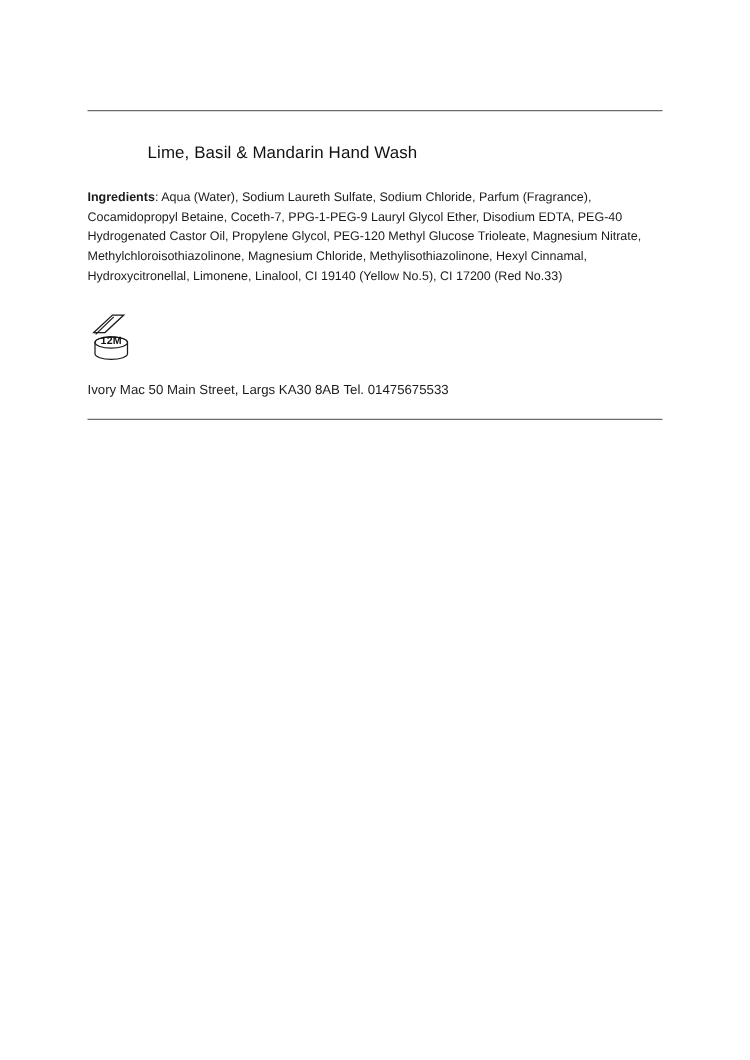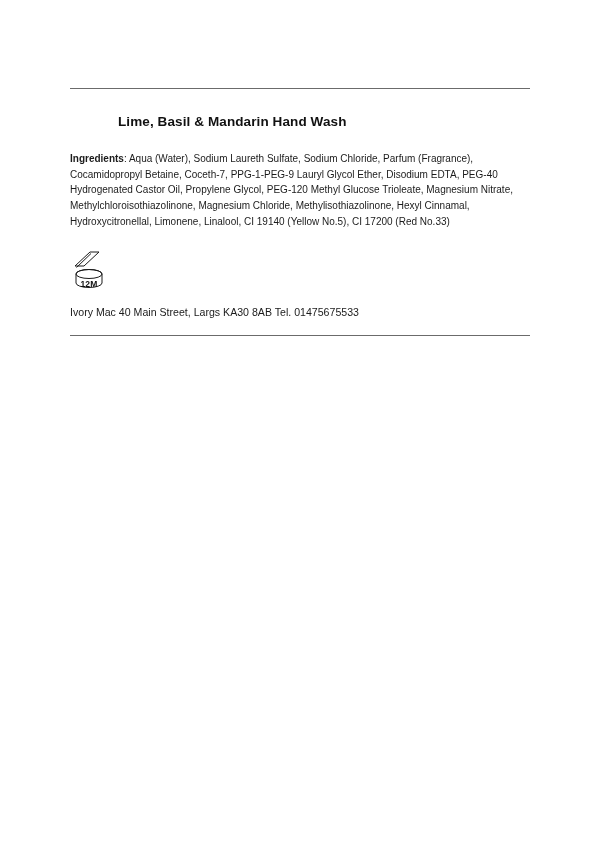--- a/index.html
+++ b/index.html
@@ -27,21 +27,21 @@
     width: 460px;
   }
   .rule {
     border: 0;
     border-top: 1px solid #6b6b6b;
     margin: 0;
     height: 0;
   }
   .title {
     font-size: 13.5px;
-    font-weight: bold;
+    font-weight: normal;
     letter-spacing: 0.1px;
     color: #111111;
     margin: 25px 0 0 0;
     line-height: 1.2;
     padding-left: 48px;
   }
   .ingredients {
     font-size: 10px;
     line-height: 15.6px;
     color: #1b1b1b;
@@ -61,21 +61,21 @@
     position: relative;
     width: 38px;
     height: 44px;
   }
   .pao svg {
     display: block;
   }
   .pao .pao-text {
     position: absolute;
     left: 0;
-    top: 32px;
+    top: 20px;
     width: 38px;
     text-align: center;
     font-size: 8.5px;
     font-weight: bold;
     color: #111;
     letter-spacing: 0.2px;
   }
   .address {
     font-size: 10.6px;
     color: #1b1b1b;
@@ -109,18 +109,18 @@
 
           <g stroke="#1b1b1b" stroke-width="1" fill="none">
             <path d="M6 27 a13 4.5 0 0 1 26 0 v9 a13 4.5 0 0 1 -26 0 Z"></path>
             <ellipse cx="19" cy="27" rx="13" ry="4.5"></ellipse>
           </g>
         </svg>
         <div class="pao-text">12M</div>
       </div>
     </div>
 
-    <p class="address">Ivory Mac 40 Main Street, Largs KA30 8AB Tel. 01475675533</p>
+    <p class="address">Ivory Mac 50 Main Street, Largs KA30 8AB Tel. 01475675533</p>
 
     <hr class="rule rule-bottom">
 
   </div>
 </div>
 
 </body></html>

